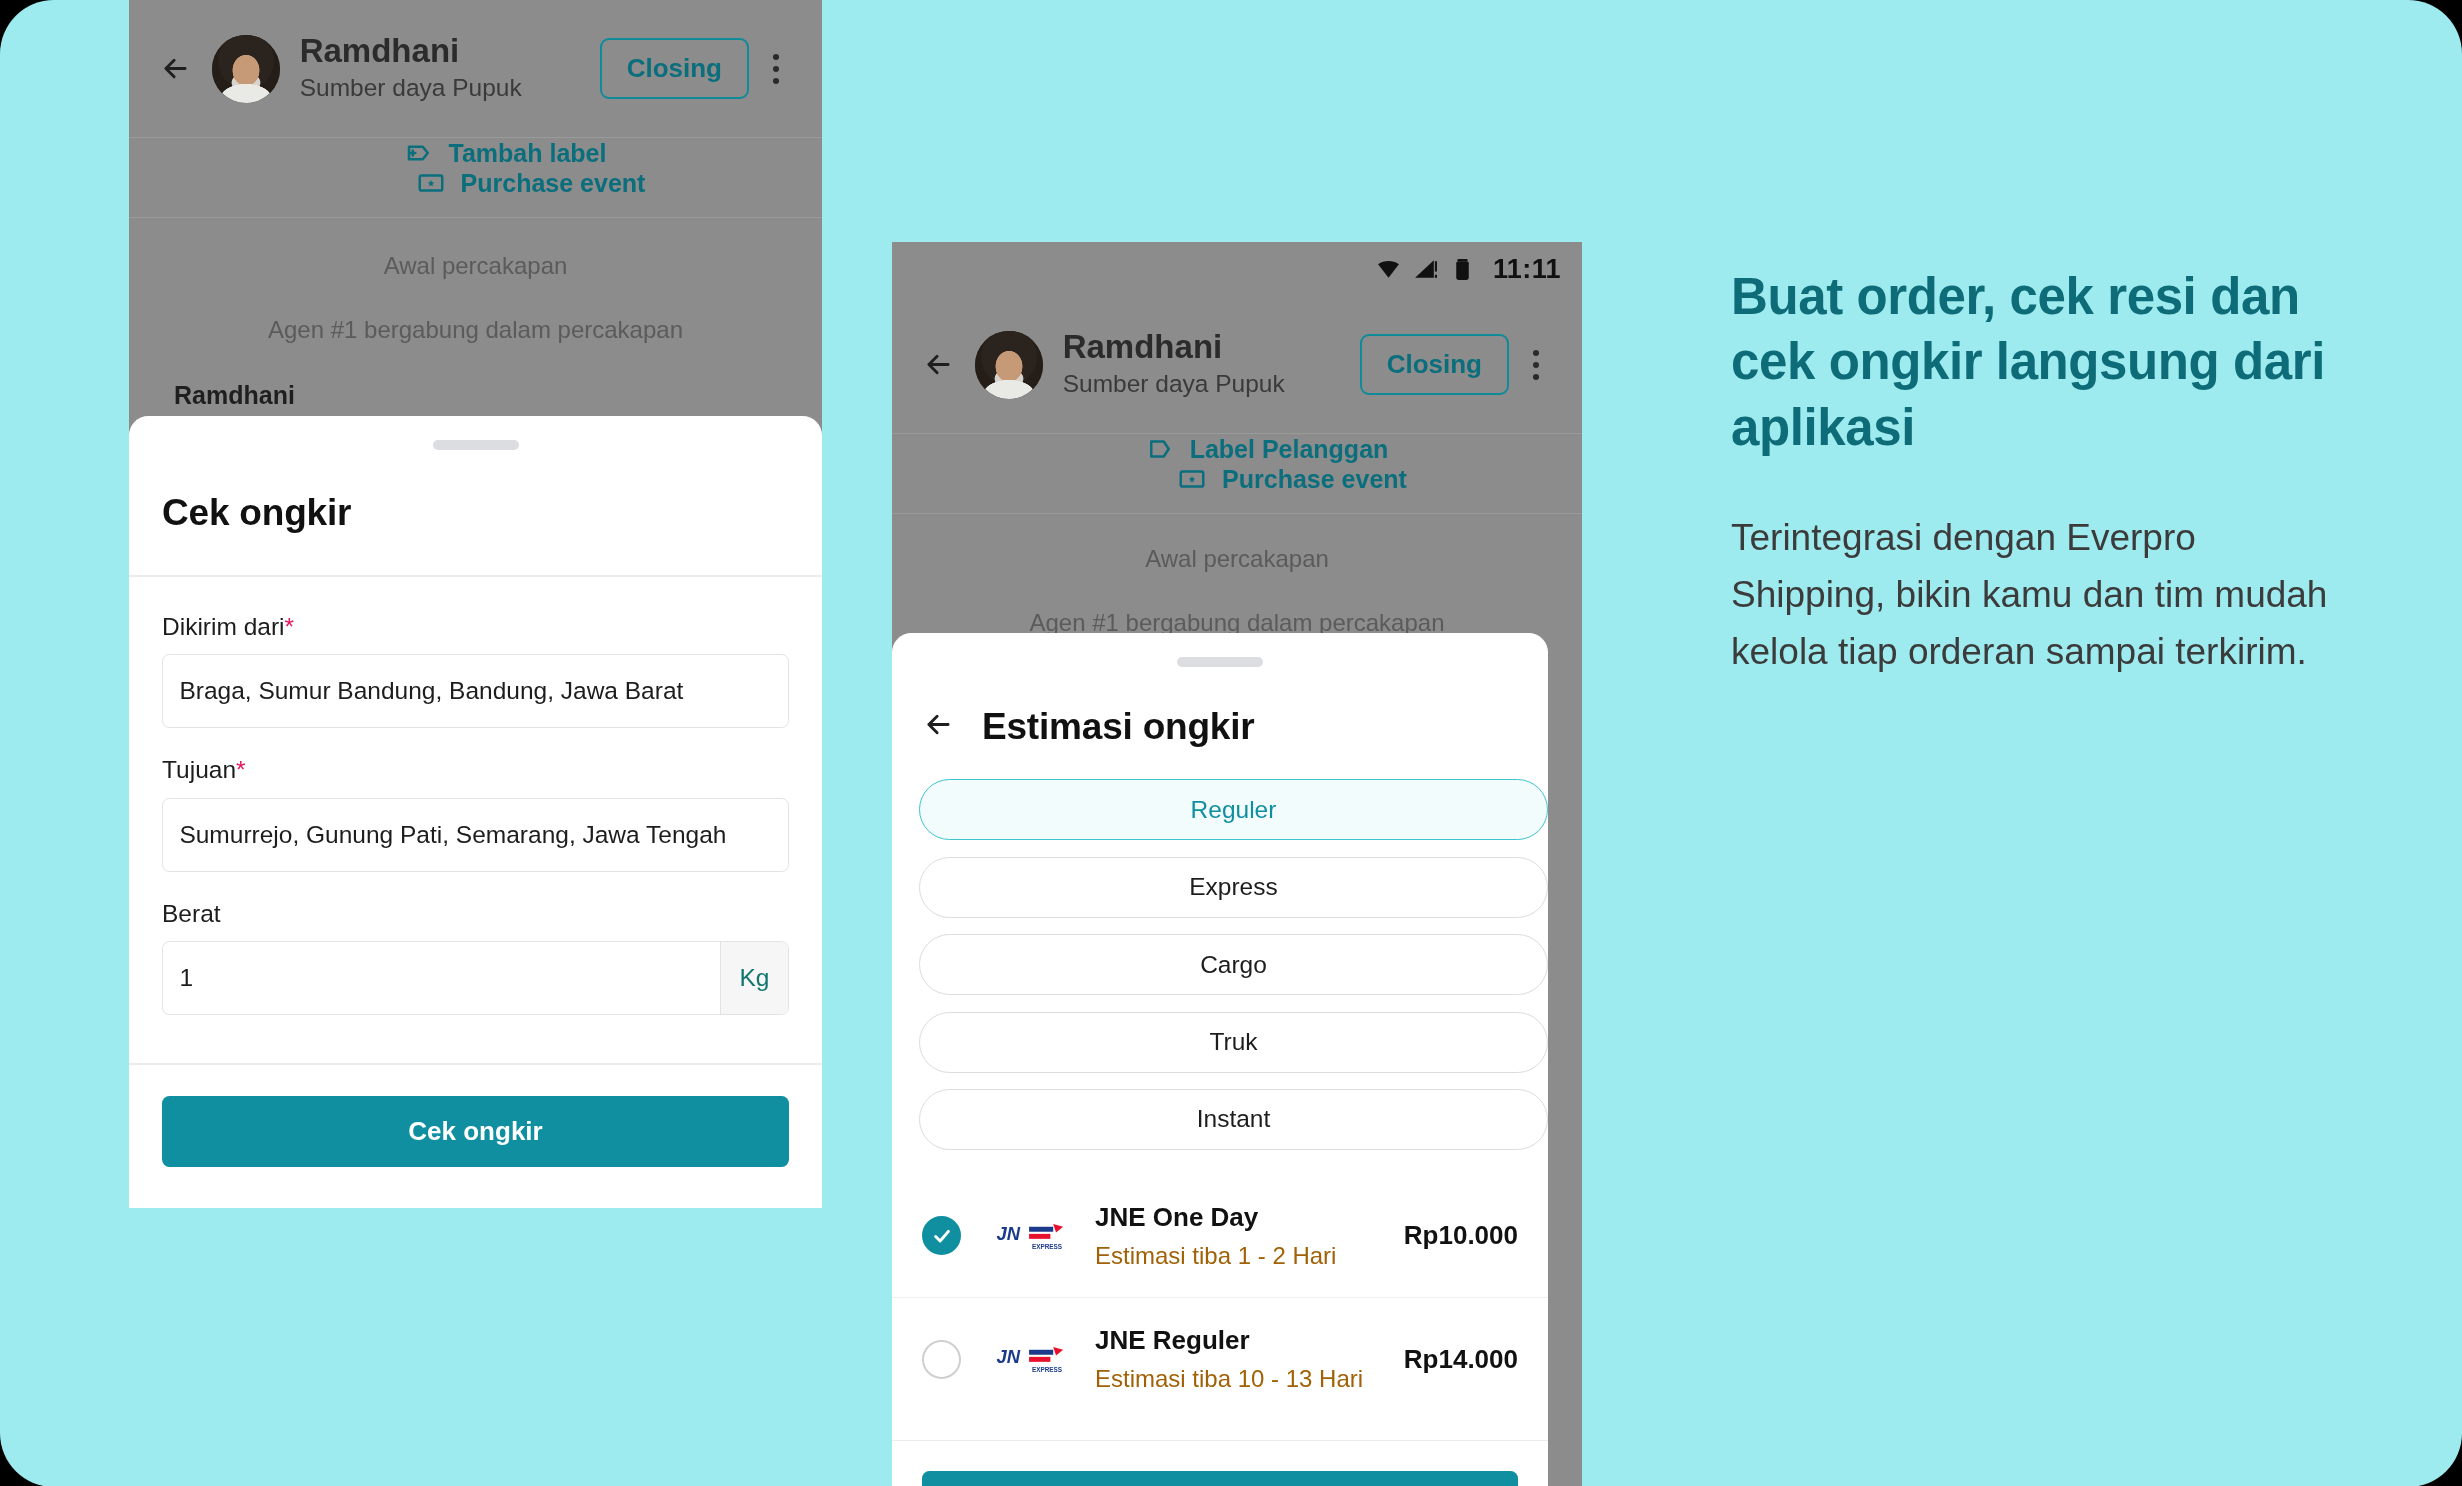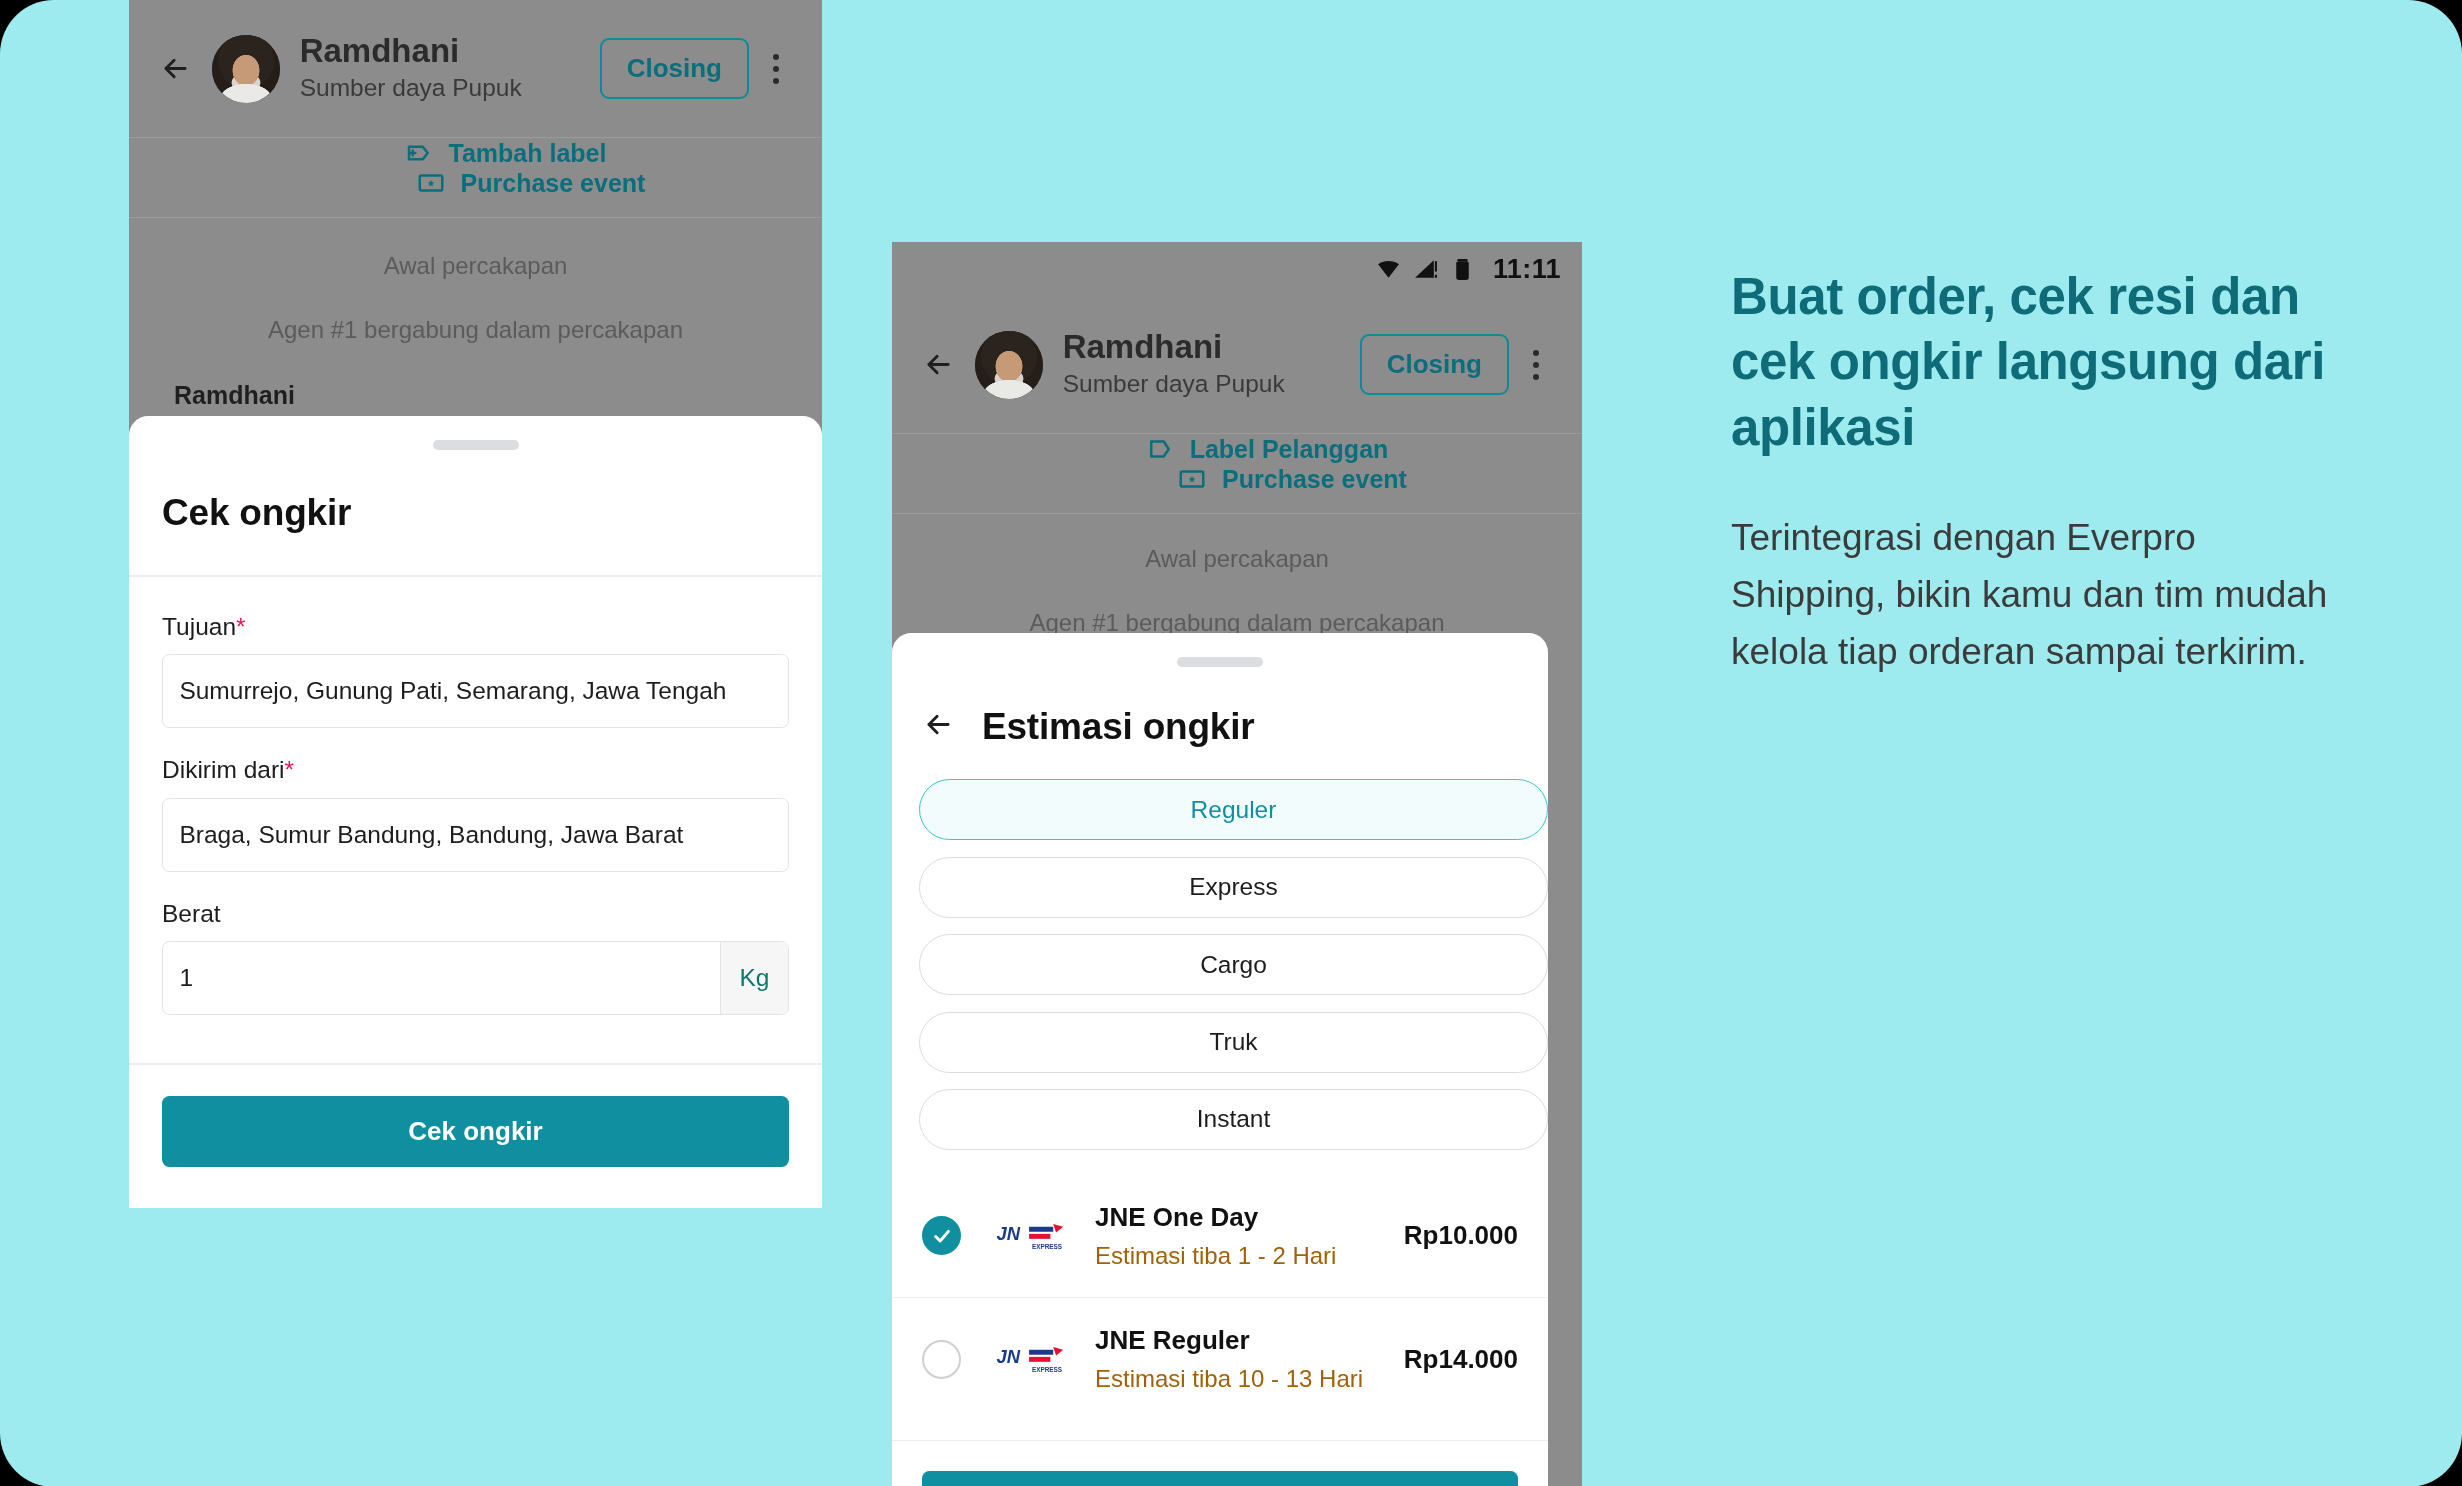--- a/index.html
+++ b/index.html
@@ -305,26 +305,26 @@
       <div class="chat-name">Ramdhani</div>
     </div>
 
     <div class="sheet-left">
       <div class="grabber"></div>
       <div class="sheet-title">Cek ongkir</div>
       <div class="sheet-div"></div>
 
       <div class="form">
         <div class="field">
+          <div class="field-label"><span>Dikirim dari</span><span class="req">*</span></div>
+          <div class="input">Braga, Sumur Bandung, Bandung, Jawa Barat</div>
+        </div>
+        <div class="field">
           <div class="field-label"><span>Tujuan</span><span class="req">*</span></div>
           <div class="input">Sumurrejo, Gunung Pati, Semarang, Jawa Tengah</div>
-        </div>
-        <div class="field">
-          <div class="field-label"><span>Dikirim dari</span><span class="req">*</span></div>
-          <div class="input">Braga, Sumur Bandung, Bandung, Jawa Barat</div>
         </div>
         <div class="field">
           <div class="field-label">Berat</div>
           <div class="input-group">
             <div class="val">1</div>
             <div class="unit">Kg</div>
           </div>
         </div>
       </div>
 

